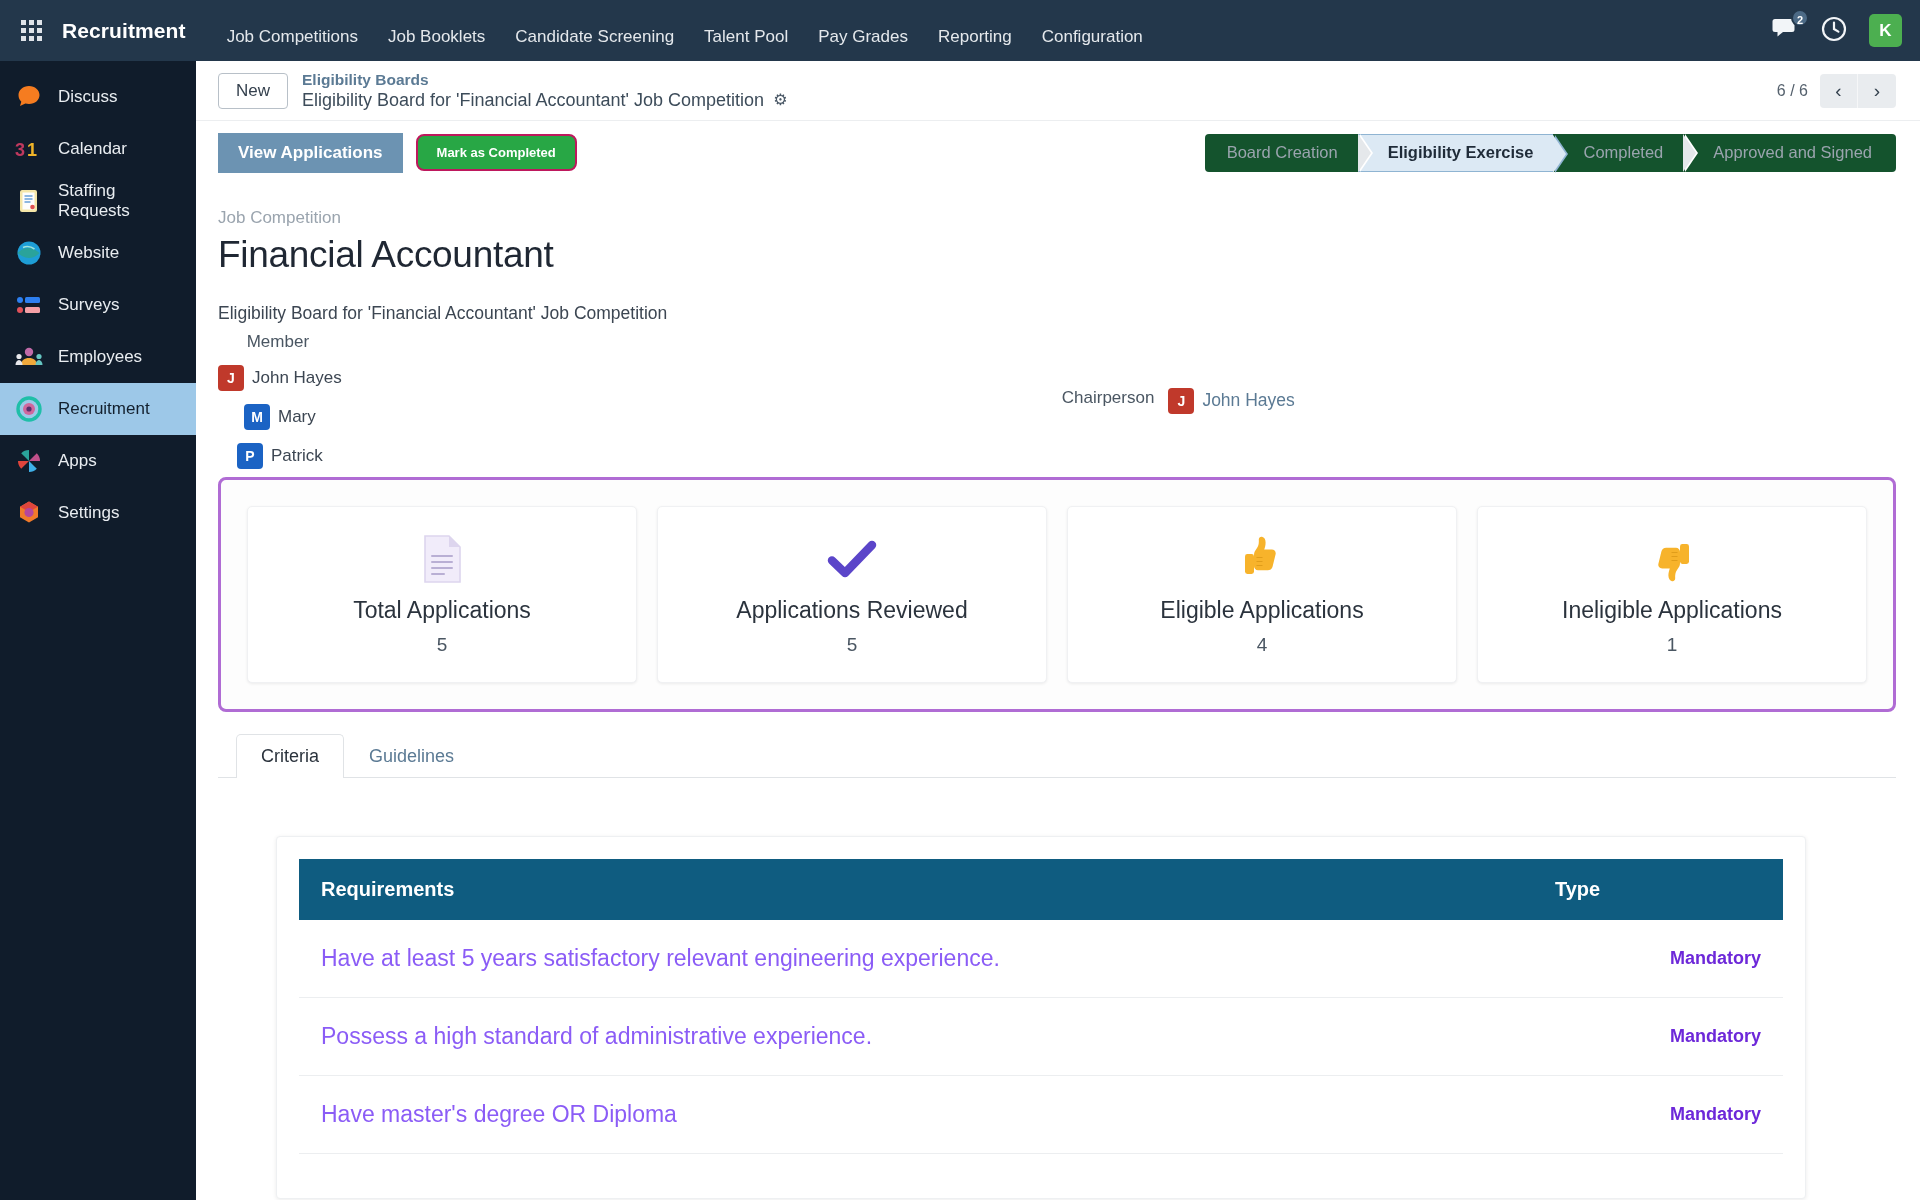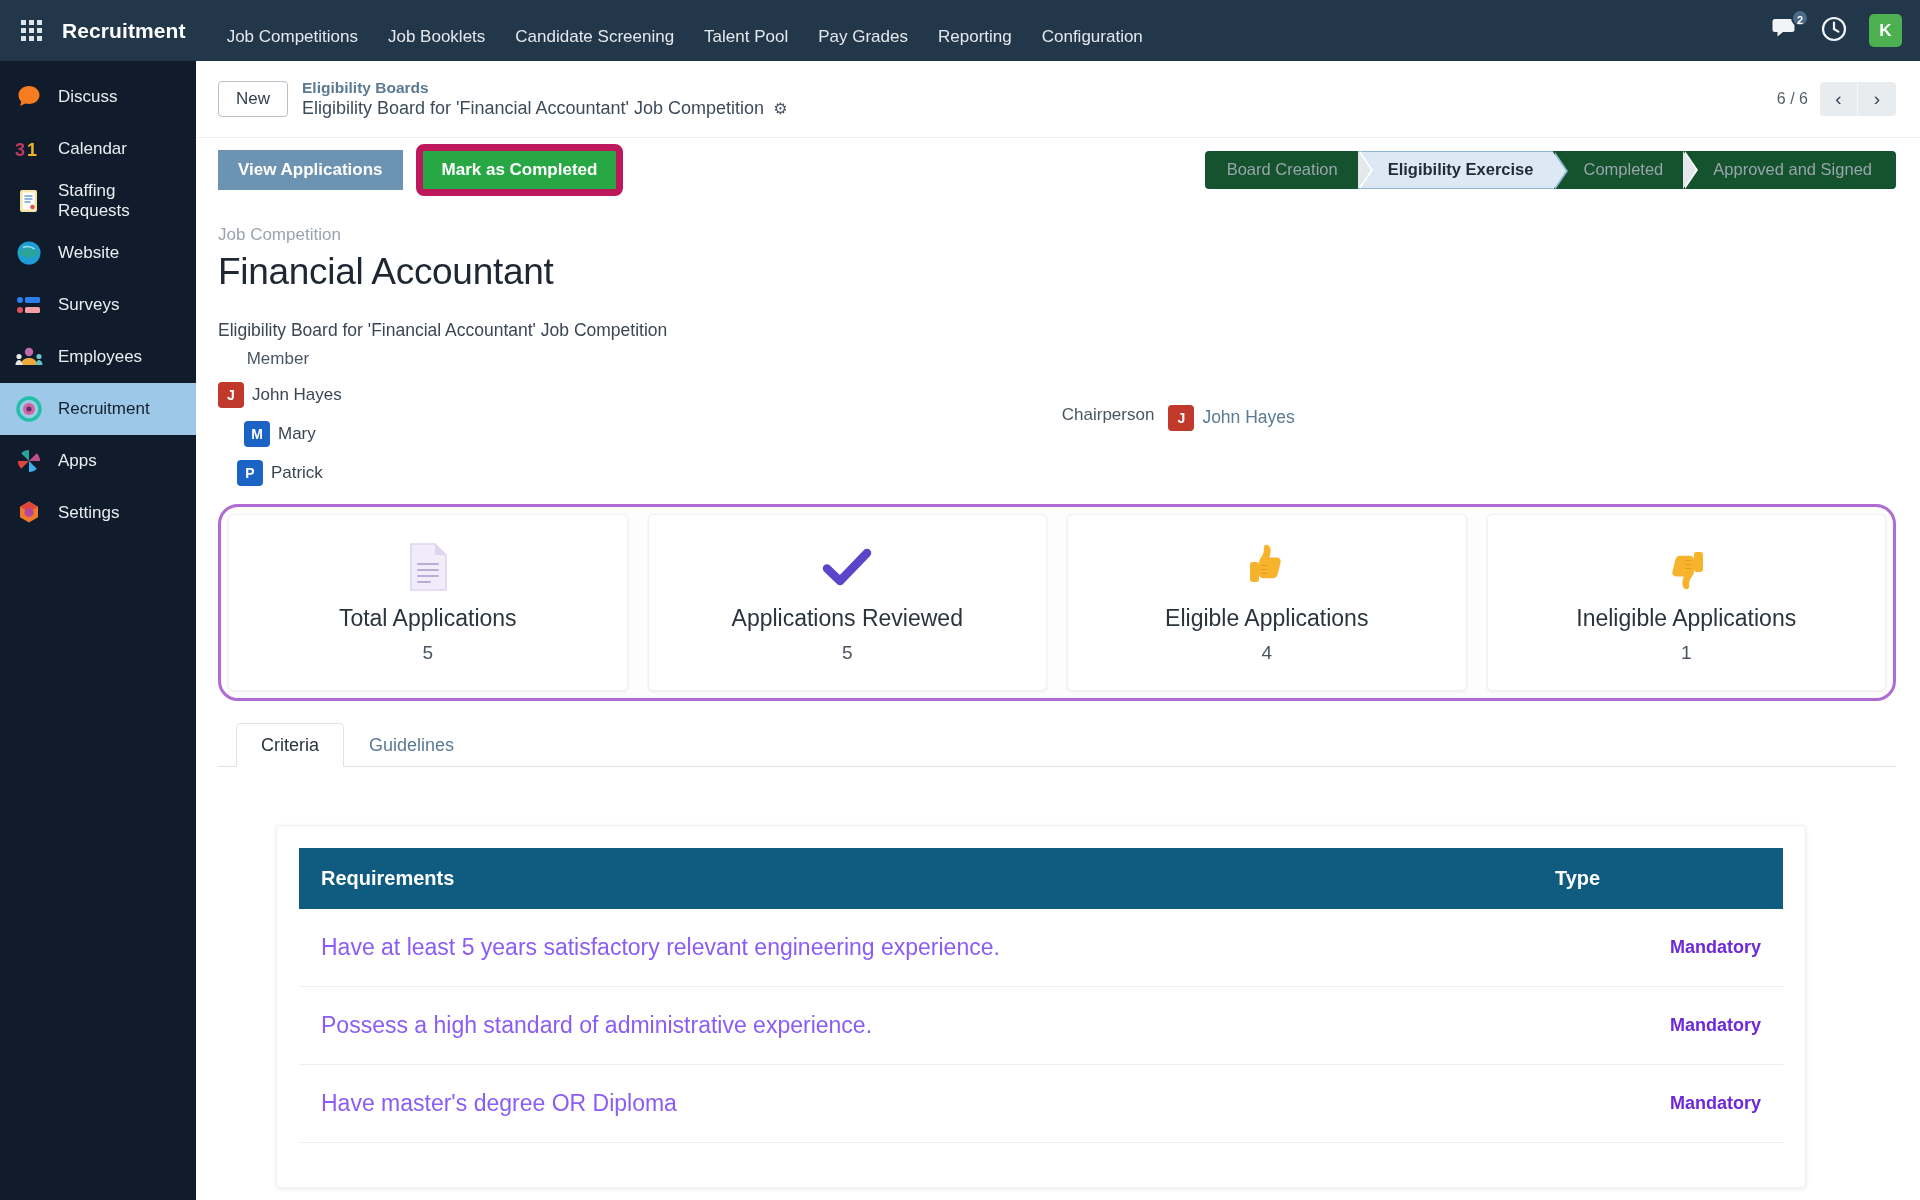--- a/index.html
+++ b/index.html
@@ -64,21 +64,21 @@
     height: 52px; padding: 0 14px; cursor: pointer;
     color: #e9edf1; font-size: 17px;
   }
   .side-item.active { background: #9dc8e8; color: #13202e; }
   .side-ico { width: 30px; height: 30px; flex: 0 0 30px; position: relative; }
 
   
   .content { flex: 1; background: #ffffff; display: flex; flex-direction: column; min-width: 0; }
 
   .cp-breadcrumb {
-    height: 77px; display: flex; align-items: center;
+    height: 60px; display: flex; align-items: center;
     padding: 0 24px 0 22px; border-bottom: 1px solid #eceef0;
     background: #fff;
   }
   .btn-new {
     border: 1px solid #b8c0c8; background: #fff; color: #35414e;
     font-size: 17px; padding: 7px 17px; border-radius: 4px;
     cursor: pointer; margin-right: 14px; font-family: inherit;
   }
   .bc-text { line-height: 1.25; }
   .bc-parent { color: #5b7a94; font-size: 15.5px; font-weight: 600; cursor: pointer; }
@@ -98,22 +98,22 @@
   .cp-actions {
     height: 63px; display: flex; align-items: center;
     padding: 0 24px 0 22px; gap: 13px; background: #fff;
   }
   .btn-view {
     background: #6c93b2; border: 1px solid #6c93b2; color: #fff;
     font-size: 17px; font-weight: 600; padding: 9px 19px;
     border-radius: 0; cursor: pointer; font-family: inherit;
   }
   .btn-mark {
-    background: #28a745; border: 7px solid #be185d; color: #fff;
-    font-size: 17px; font-weight: 600; padding: 9px 19px;
+    background: #28a745; border: 2px solid #be185d; color: #fff;
+    font-size: 13px; font-weight: 600; padding: 9px 19px;
     border-radius: 8px; cursor: pointer; font-family: inherit;
   }
 
   
   .statusbar { margin-left: auto; display: flex; align-items: stretch; height: 38px; }
   .stage {
     position: relative; background: #14532d; color: #9aa4ae;
     font-size: 16.5px; display: flex; align-items: center;
     padding: 0 20px 0 30px; cursor: pointer; white-space: nowrap;
   }
@@ -158,24 +158,24 @@
   }
   .av.red { background: #c0392b; }
   .av.blue { background: #1b63c4; }
   .chip-name { color: #3c4652; font-size: 17px; }
   .people-right { margin-left: 720px; display: flex; align-items: flex-start; gap: 14px; }
   .chair-label { color: #4a5662; font-size: 17px; }
   .chair-name { color: #5b7a94; font-size: 17.5px; cursor: pointer; }
 
   
   .stats-wrap {
-    margin-top: 18px;
+    margin-top: 8px;
     border: 3px solid #b06cd4;
-    border-radius: 20px;
-    padding: 7px;
+    border-radius: 8px;
+    padding: 26px;
     background: #fdfdfd;
     display: flex; gap: 20px;
   }
   .stat-card {
     flex: 1; background: #fff; border: 1px solid #f0f1f3; border-radius: 5px;
     box-shadow: 0 1px 3px rgba(0,0,0,.07);
     padding: 24px 10px 26px; text-align: center; cursor: pointer;
   }
   .stat-ico { height: 56px; display: flex; align-items: center; justify-content: center; }
   .stat-name { font-size: 23px; color: #2b333d; margin-top: 10px; }

